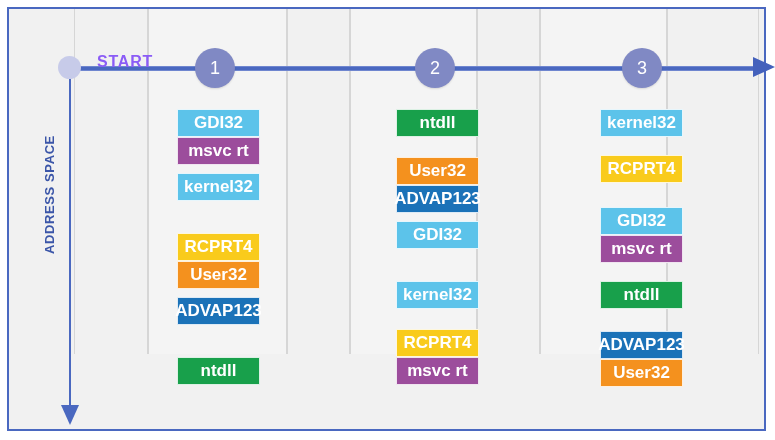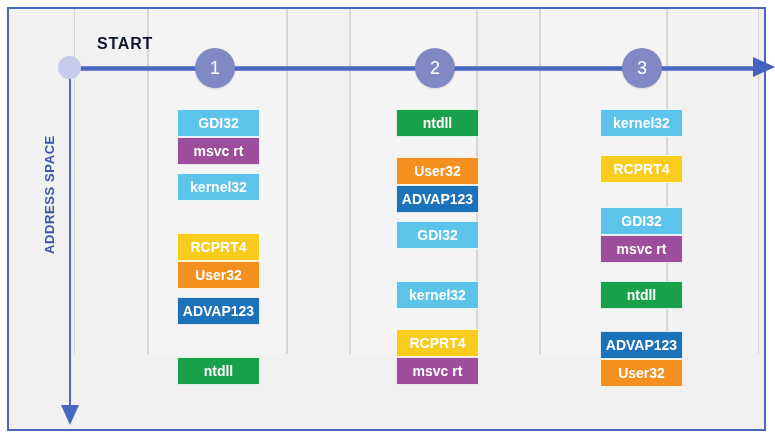--- a/index.html
+++ b/index.html
@@ -107,22 +107,22 @@
     left: 49px;
     top: 47px;
     width: 23px;
     height: 23px;
     border-radius: 50%;
     background: #c7cbe9;
   }
   .start-label {
     position: absolute;
     left: 88px;
-    top: 26px;
-    color: #0f172a;
+    top: 44px;
+    color: #8b5cf6;
     font-size: 16px;
     font-weight: bold;
     letter-spacing: 0.8px;
   }
 
   .marker {
     position: absolute;
     top: 39px;
     width: 40px;
     height: 40px;
@@ -135,21 +135,21 @@
     align-items: center;
     justify-content: center;
     box-shadow: 0 1px 2px rgba(0,0,0,0.12);
   }
 
   
   .module {
     position: absolute;
     box-sizing: border-box;
     color: #ffffff;
-    font-size: 14px;
+    font-size: 17px;
     font-weight: bold;
     display: flex;
     align-items: center;
     justify-content: center;
     border: 1px solid rgba(255,255,255,0.85);
     white-space: nowrap;
   }
 </style>
 </head>
 <body>

